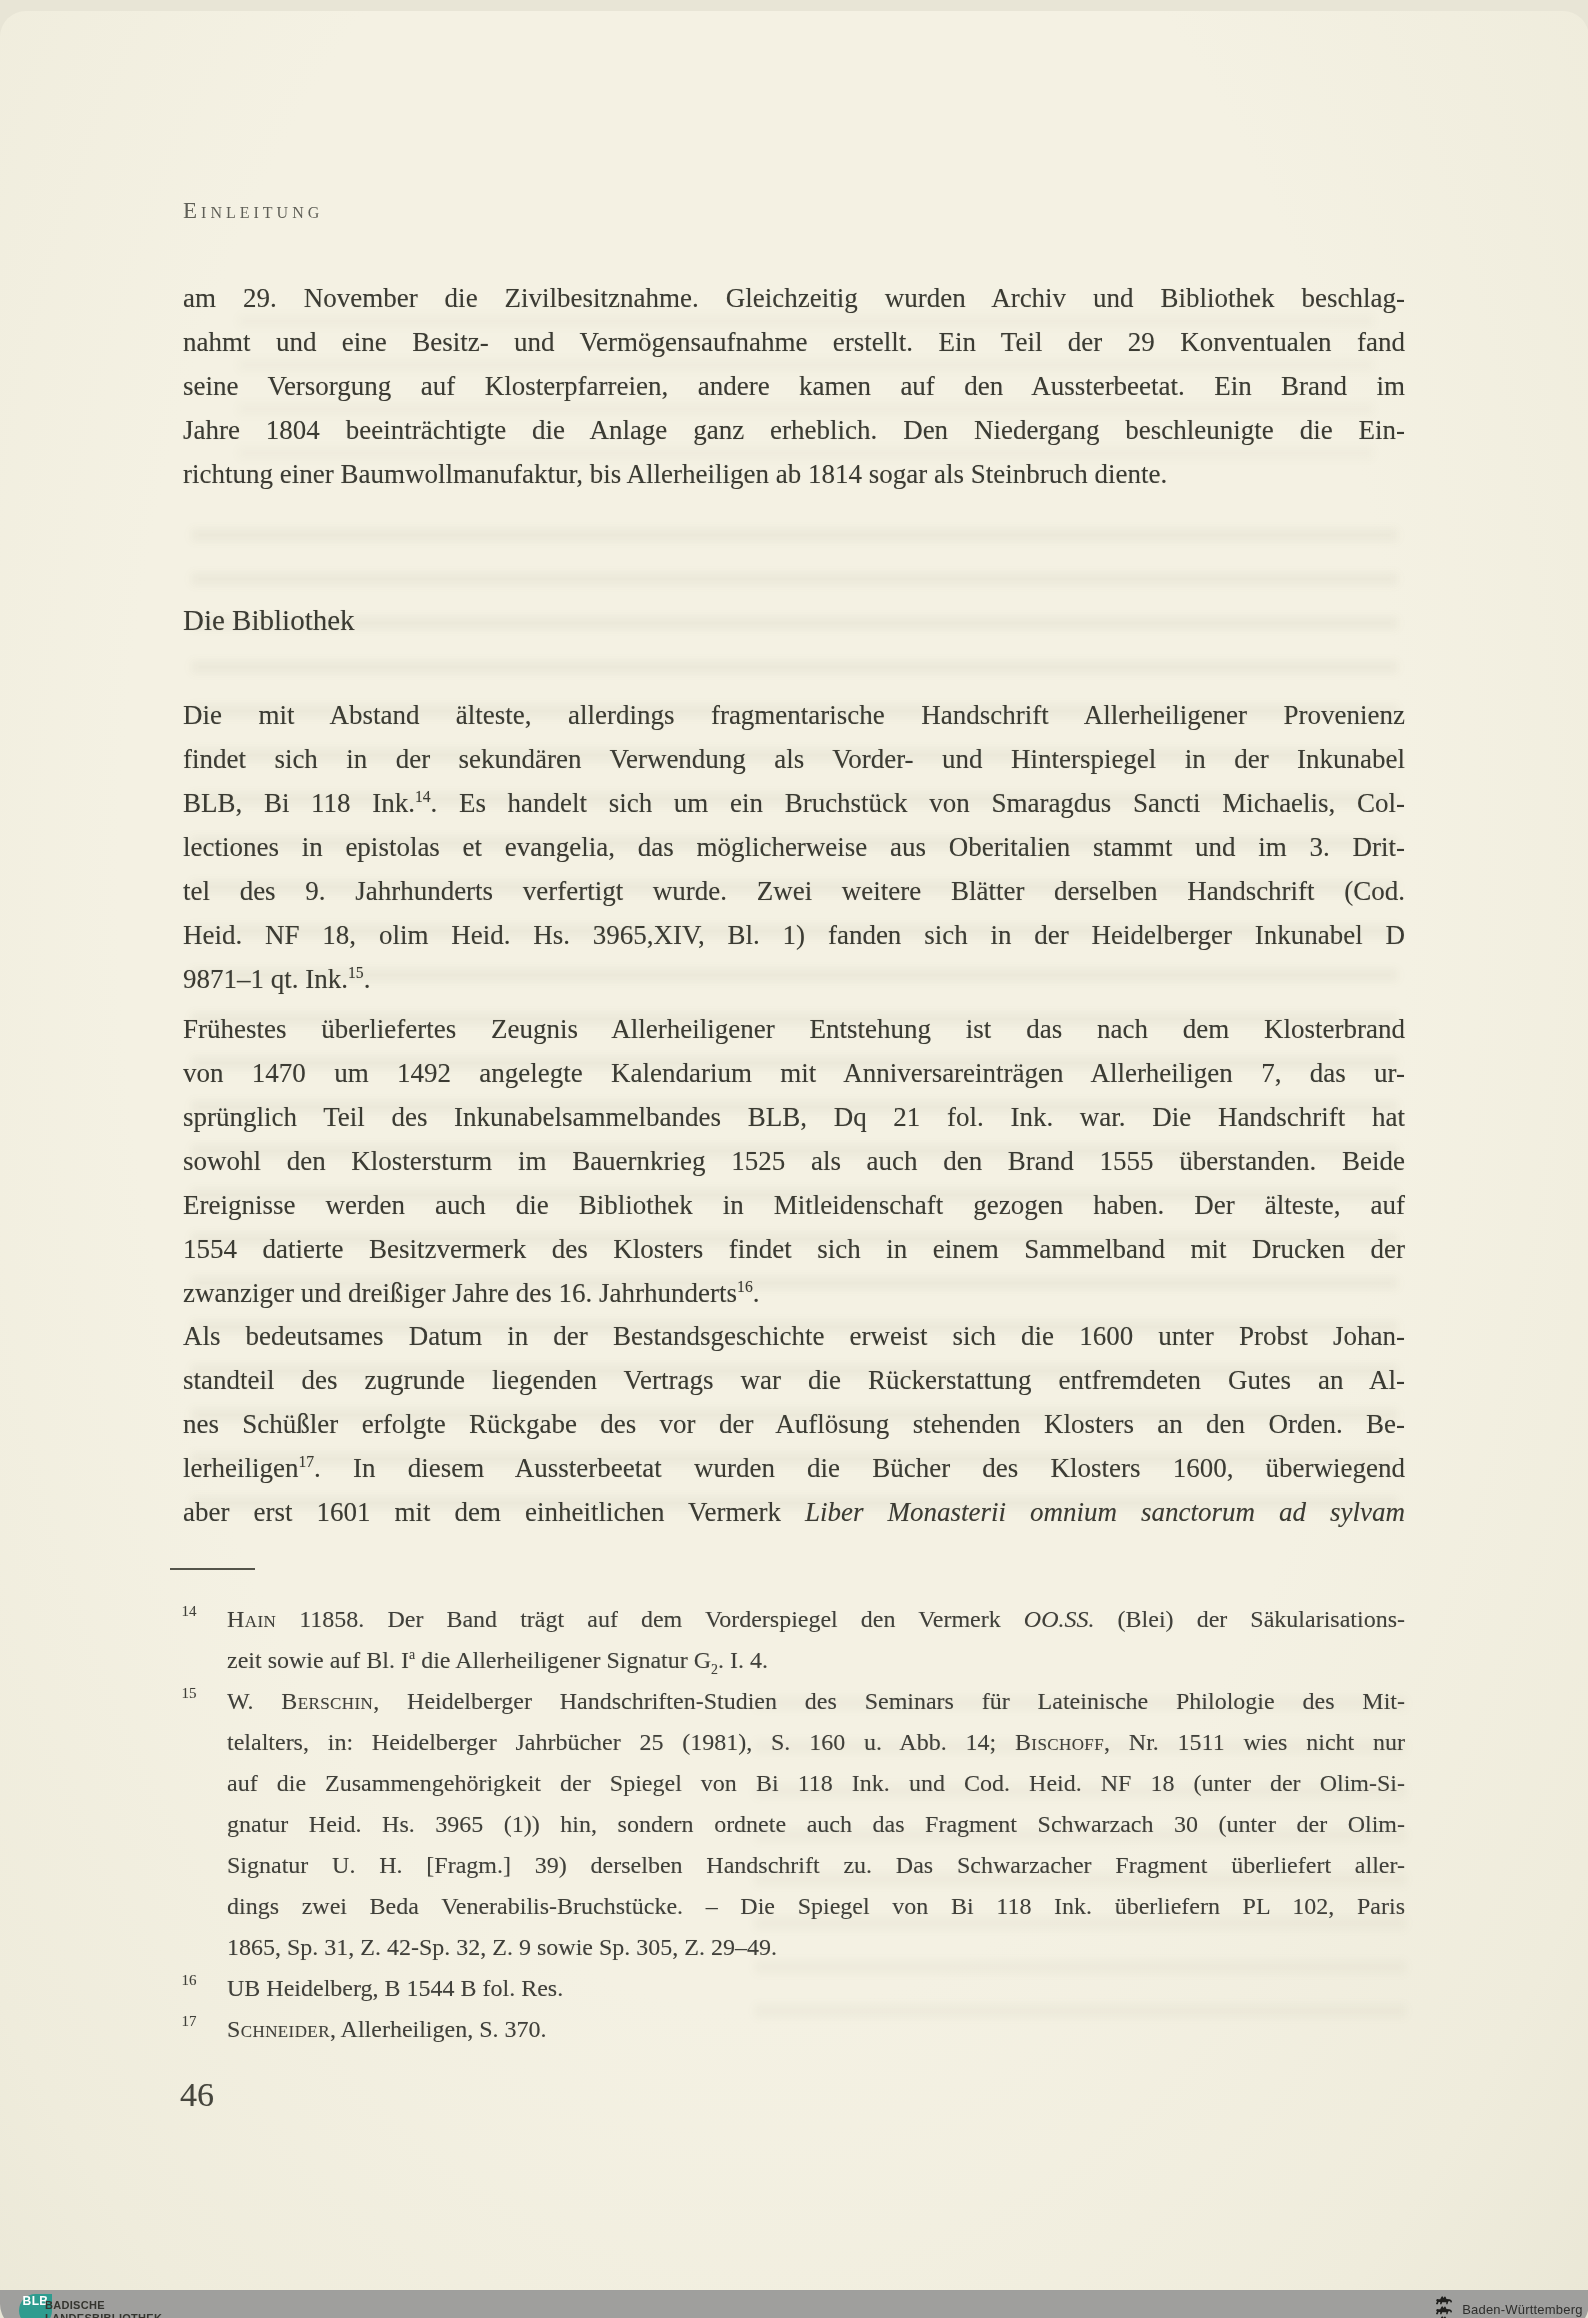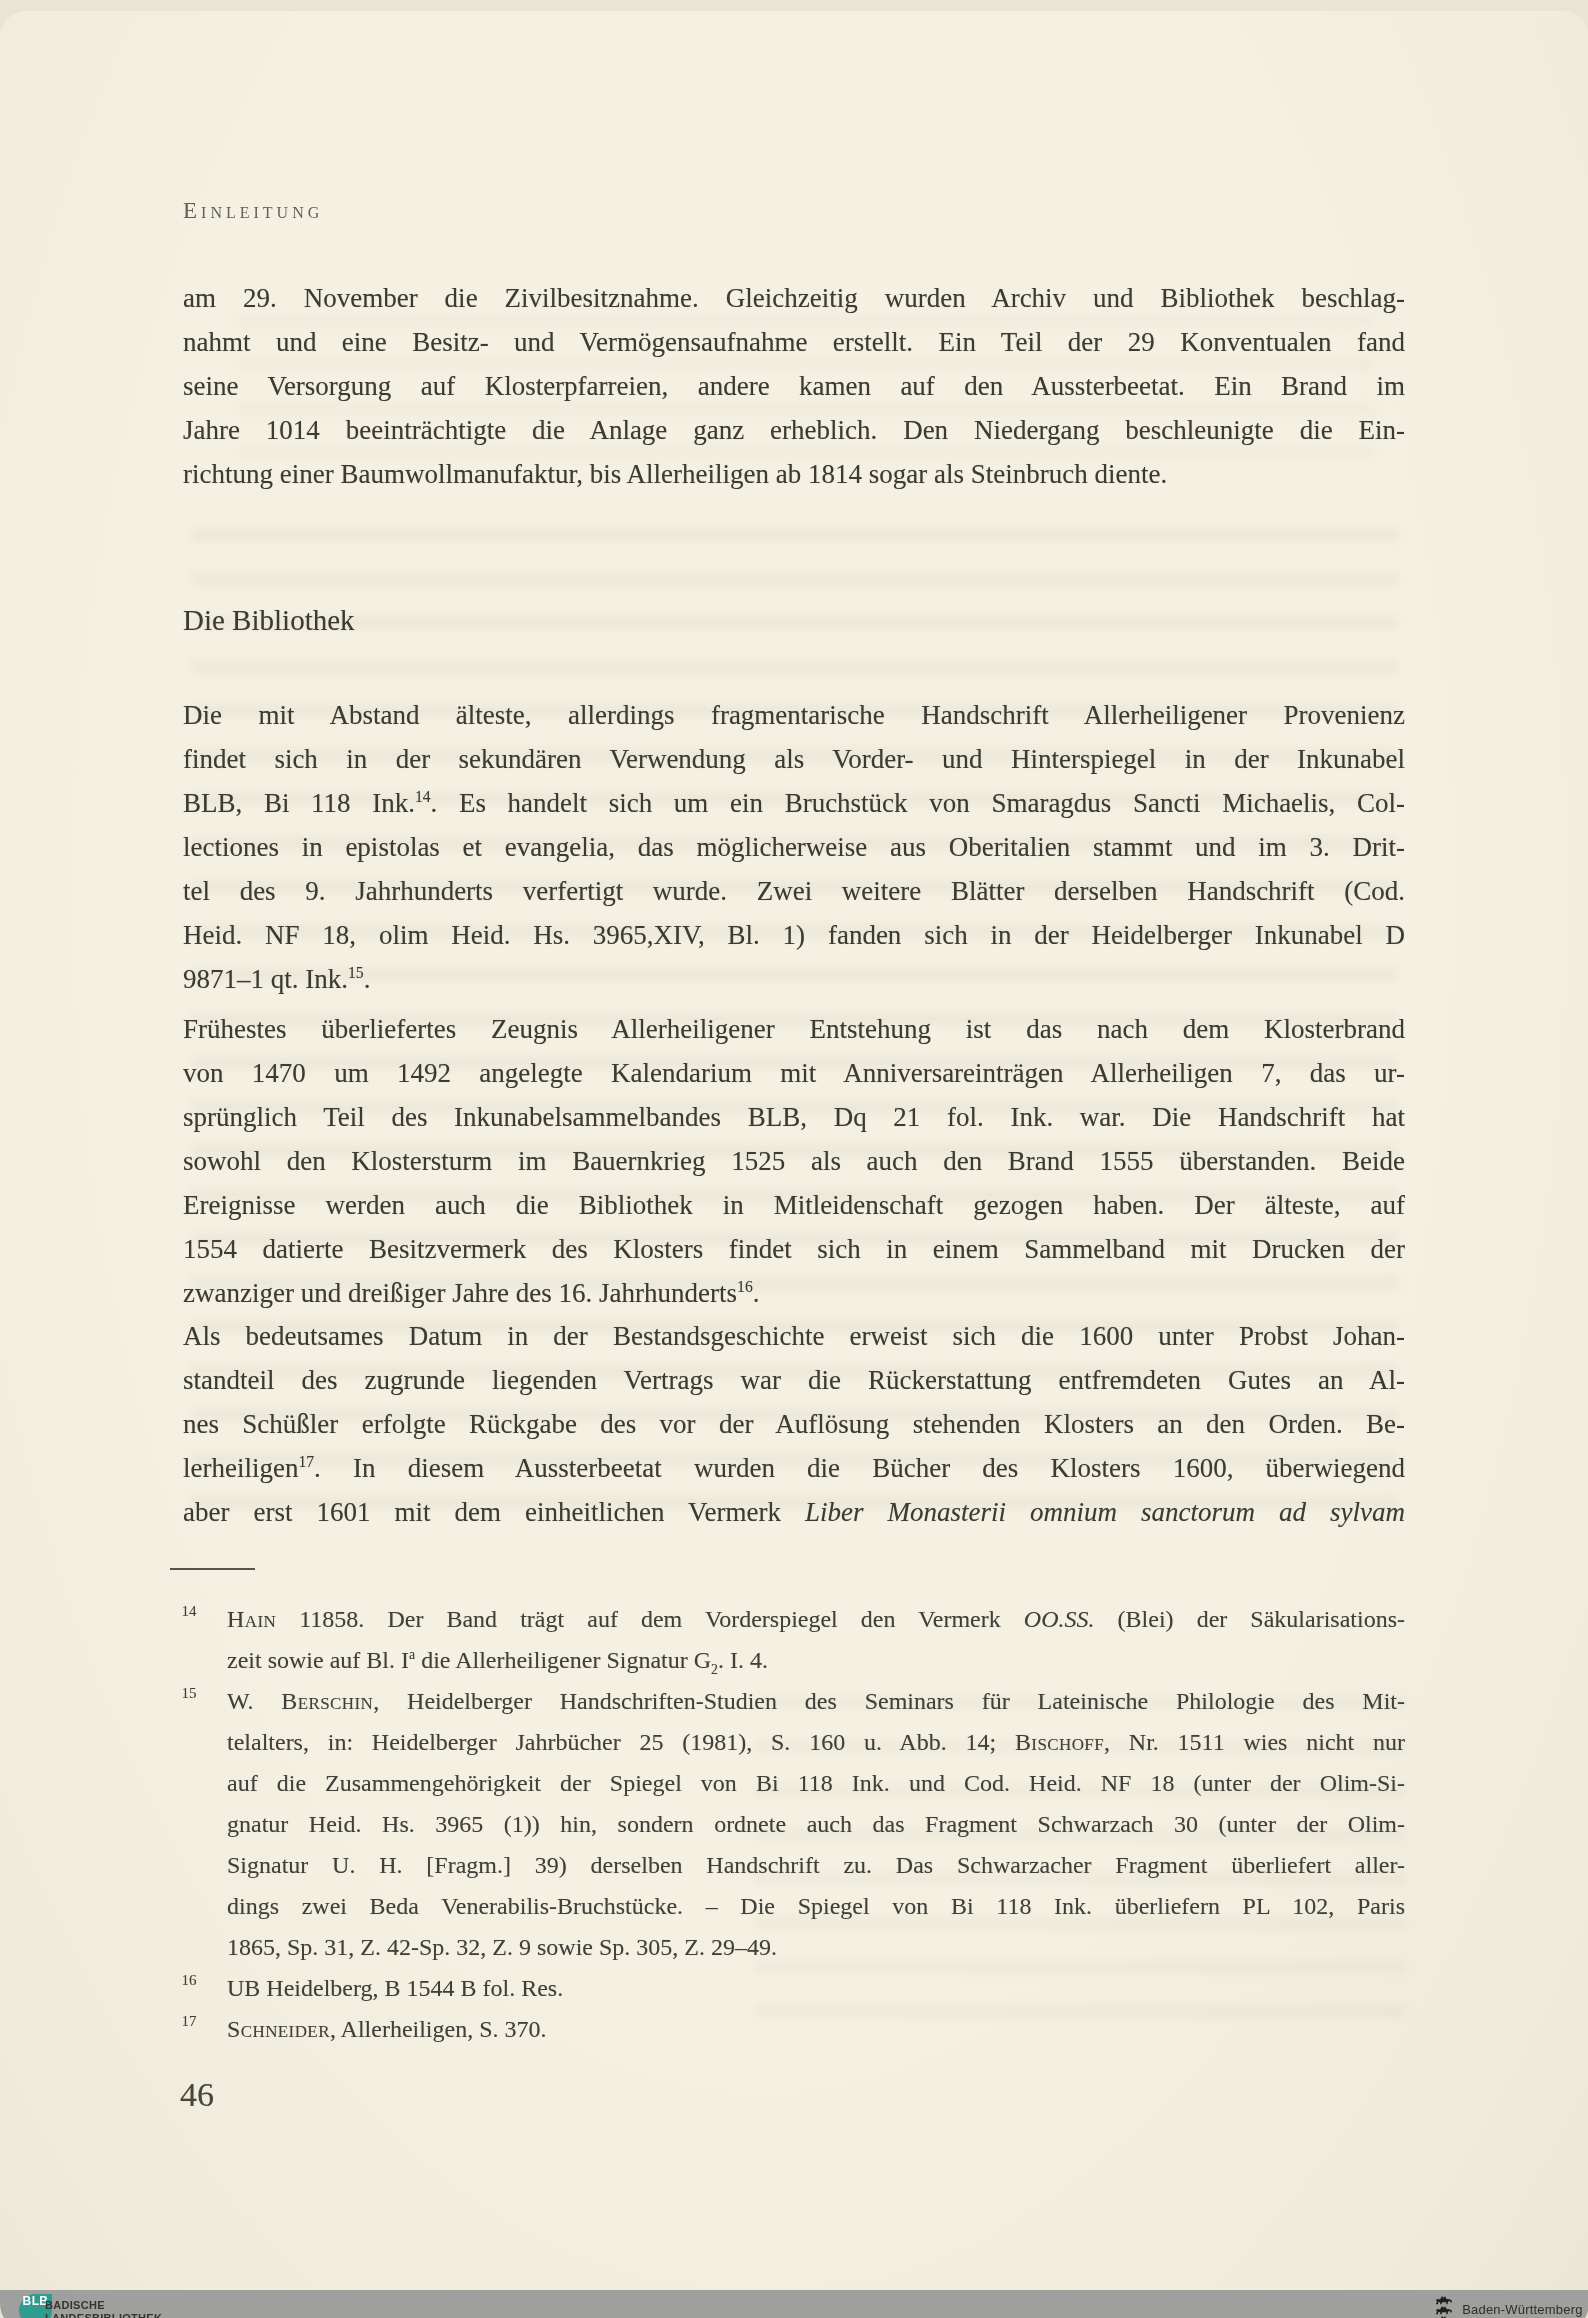--- a/index.html
+++ b/index.html
@@ -105,21 +105,21 @@
   <div class="ghost g3"></div>
   <div class="ghost g1"></div>
   <div class="ghost g2"></div>
 
   <div class="running-head">Einleitung</div>
 
   <div class="para p1">
       <div class="line j"><span>am 29. November die Zivilbesitznahme. Gleichzeitig wurden Archiv und Bibliothek beschlag-</span></div>
       <div class="line j"><span>nahmt und eine Besitz- und Vermögensaufnahme erstellt. Ein Teil der 29 Konventualen fand</span></div>
       <div class="line j"><span>seine Versorgung auf Klosterpfarreien, andere kamen auf den Aussterbeetat. Ein Brand im</span></div>
-      <div class="line j"><span>Jahre 1014 beeinträchtigte die Anlage ganz erheblich. Den Niedergang beschleunigte die Ein-</span></div>
+      <div class="line j"><span>Jahre 1804 beeinträchtigte die Anlage ganz erheblich. Den Niedergang beschleunigte die Ein-</span></div>
       <div class="line"><span>richtung einer Baumwollmanufaktur, bis Allerheiligen ab 1814 sogar als Steinbruch diente.</span></div>
     </div>
 
   <div class="heading">Die Bibliothek</div>
 
   <div class="para p2">
       <div class="line j"><span>Die mit Abstand älteste, allerdings fragmentarische Handschrift Allerheiligener Provenienz</span></div>
       <div class="line j"><span>findet sich in der sekundären Verwendung als Vorder- und Hinterspiegel in der Inkunabel</span></div>
       <div class="line j"><span>BLB, Bi 118 Ink.</span><sup>14</sup><span>. Es handelt sich um ein Bruchstück von Smaragdus Sancti Michaelis, Col-</span></div>
       <div class="line j"><span>lectiones in epistolas et evangelia, das möglicherweise aus Oberitalien stammt und im 3. Drit-</span></div>

